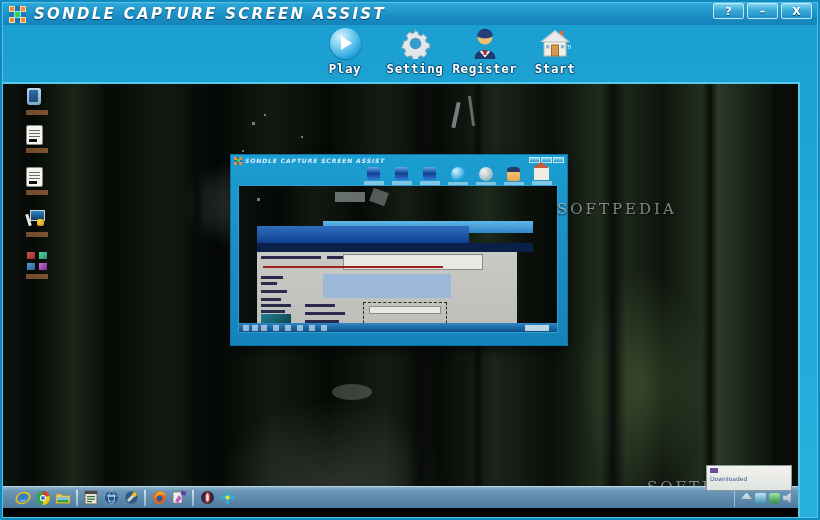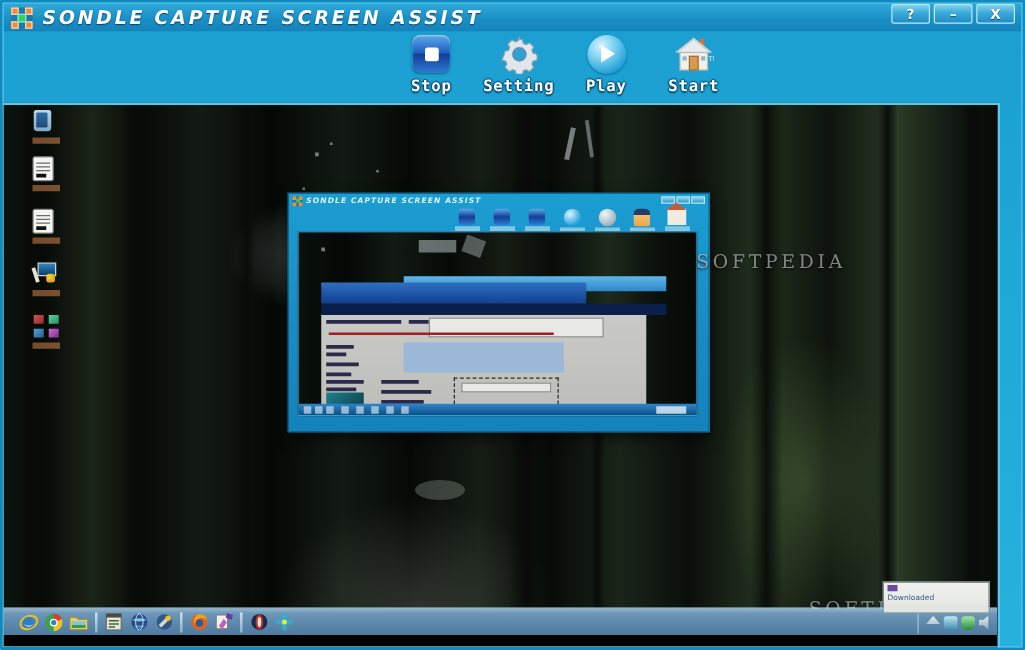--- a/index.html
+++ b/index.html
@@ -279,54 +279,61 @@
   </div>
   <div class="win-controls">
     <div class="wbtn">?</div>
     <div class="wbtn">–</div>
     <div class="wbtn">X</div>
   </div>
 
   <div class="toolbar">
 
 
+
+
     <div class="tb-item">
       <div class="tb-glyph">
-        <div class="sq">
-            <div class="stop-sq"></div>
-          </div>
-      </div>
-      <div class="tb-label">Stop</div>
+        <div class="play-circ">
+            <div class="play-tri"></div>
+          </div>
+      </div>
+      <div class="tb-label">Play</div>
     </div>
-
 
     <div class="tb-item">
       <div class="tb-glyph">
         <div class="gear-w">
           <svg width="31" height="31" viewBox="0 0 32 32">
             <g fill="#dfe7ec" stroke="#8fa3ad" stroke-width="1">
               <path d="M16 3.5l2.4 .45 .9 3.1 2.3 .95 2.8-1.5 1.7 1.7 1.7 1.7-1.5 2.8 .95 2.3 3.1 .9 .45 2.4-.45 2.4-3.1 .9-.95 2.3 1.5 2.8-1.7 1.7-1.7 1.7-2.8-1.5-2.3 .95-.9 3.1-2.4 .45-2.4-.45-.9-3.1-2.3-.95-2.8 1.5-1.7-1.7-1.7-1.7 1.5-2.8-.95-2.3-3.1-.9L3.5 16l.45-2.4 3.1-.9 .95-2.3-1.5-2.8 1.7-1.7 1.7-1.7 2.8 1.5 2.3-.95 .9-3.1z"></path>
             </g>
             <circle cx="16" cy="16" r="6" fill="#5e8fb0"></circle>
             <circle cx="16" cy="16" r="4.6" fill="#2fa0d4"></circle>
           </svg>
         </div>
       </div>
       <div class="tb-label">Setting</div>
     </div>
 
     <div class="tb-item">
       <div class="tb-glyph">
-        <div class="play-circ">
-            <div class="play-tri"></div>
-          </div>
-      </div>
-      <div class="tb-label">Play</div>
+        <div class="person">
+          <svg width="28" height="31" viewBox="0 0 28 31">
+            <ellipse cx="14" cy="9" rx="7.5" ry="7.5" fill="#f2c070"></ellipse>
+            <path d="M6.2 8.5 a7.8 7.8 0 0 1 15.6 0 q-1 -5.5 -7.8 -5.5 q-6.8 0 -7.8 5.5z" fill="#20356a"></path>
+            <path d="M6.4 8.8 q7.6 3.2 15.2 0 q.4 -6.2 -7.6 -6.2 q-8 0 -7.6 6.2z" fill="#26407c"></path>
+            <path d="M3.5 31 q0 -9 10.5 -9 q10.5 0 10.5 9z" fill="#1d3a72"></path>
+            <path d="M11 22.5 l3 4 l3 -4 l2.2 1 l-5.2 6 l-5.2 -6z" fill="#f4f6f8"></path>
+            <rect x="12.6" y="22" width="2.8" height="5" fill="#c03030"></rect>
+          </svg>
+        </div>
+      </div>
+      <div class="tb-label">Register</div>
     </div>
-
 
     <div class="tb-item">
       <div class="tb-glyph">
         <div class="house">
           <svg width="32" height="30" viewBox="0 0 32 30">
             <rect x="21" y="2" width="3.4" height="8" fill="#d8703c"></rect>
             <path d="M16 1 L31 13 H1 z" fill="#c9cfd2"></path>
             <path d="M16 3 L28.5 13 H3.5 z" fill="#e8ecee"></path>
             <rect x="5" y="13" width="22" height="14" fill="#f2f0e8"></rect>
             <rect x="5" y="13" width="22" height="14" fill="none" stroke="#b8bcb4" stroke-width="1"></rect>

